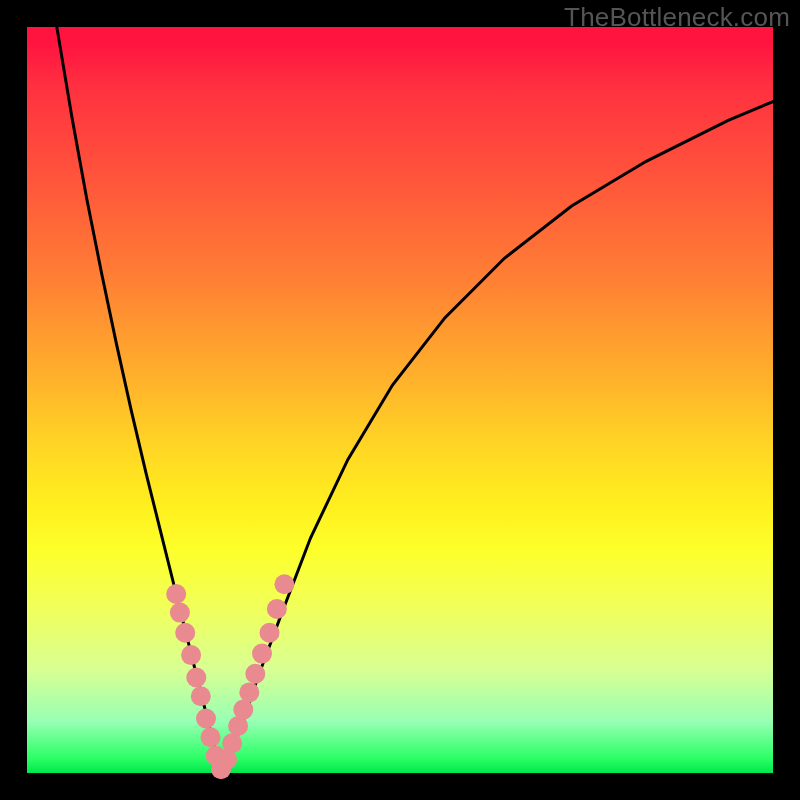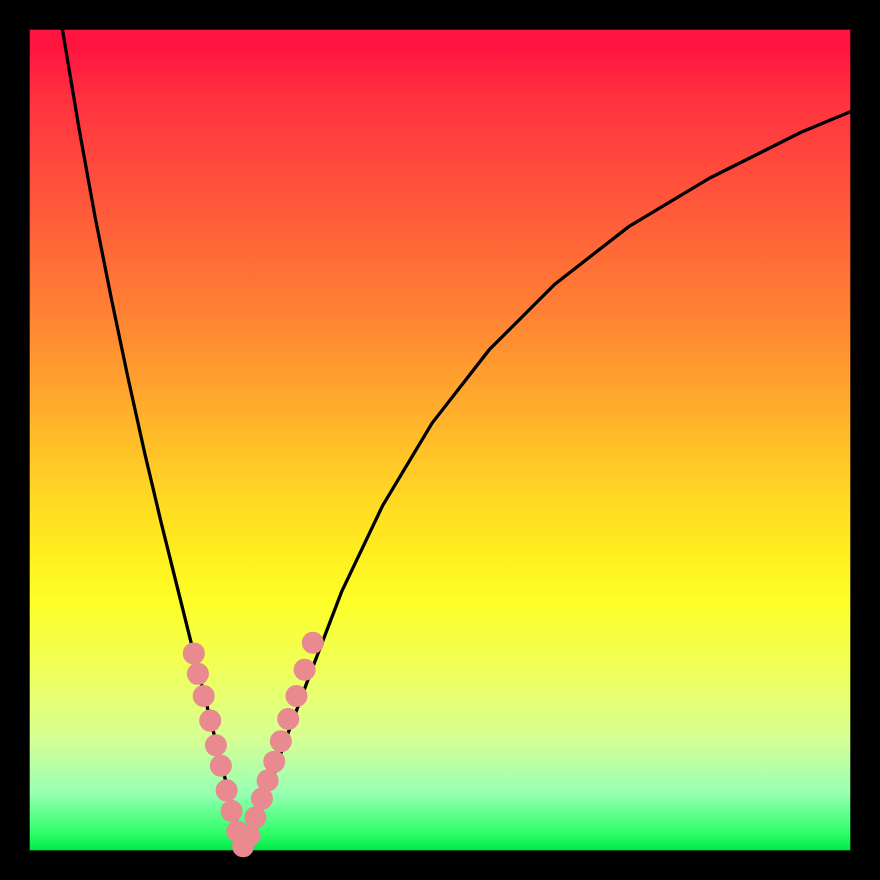--- a/index.html
+++ b/index.html
@@ -57,20 +57,21 @@
     top: 0;
     width: 746px;
     height: 746px;
     overflow: visible;
   }
 </style>
 </head>
 <body>
 
 <div class="frame">
+  <div class="watermark">TheBottleneck.com</div>
   <div class="plot-area">
     <svg class="curve" viewBox="0 0 746 746">
       <g>
         <path id="left-branch-path" fill="none" stroke-width="3" stroke-linecap="round" d="M29.8 0.0 L44.8 89.5 L59.7 171.6 L74.6 246.2 L89.5 317.1 L104.4 384.2 L119.4 447.6 L134.3 507.3 L149.2 567.0 L164.1 626.6 L175.3 671.4 L186.5 716.2 L194.0 746.0" stroke="#000000"></path>
         <path id="right-branch-path" fill="none" stroke-width="3" stroke-linecap="round" d="M194.0 746.0 L201.4 731.1 L216.3 693.8 L231.3 649.0 L253.6 589.3 L283.5 511.0 L320.8 432.7 L365.5 358.1 L417.8 290.9 L477.4 231.3 L544.6 179.0 L619.2 134.3 L701.2 93.3 L746.0 74.6" stroke="#000000"></path>
       </g>
       <g id="markers-group">
           <circle cx="149.2" cy="567.0" r="10" fill="#e88a8f"></circle>
           <circle cx="152.9" cy="585.6" r="10" fill="#e88a8f"></circle>
           <circle cx="158.2" cy="605.8" r="10" fill="#e88a8f"></circle>

